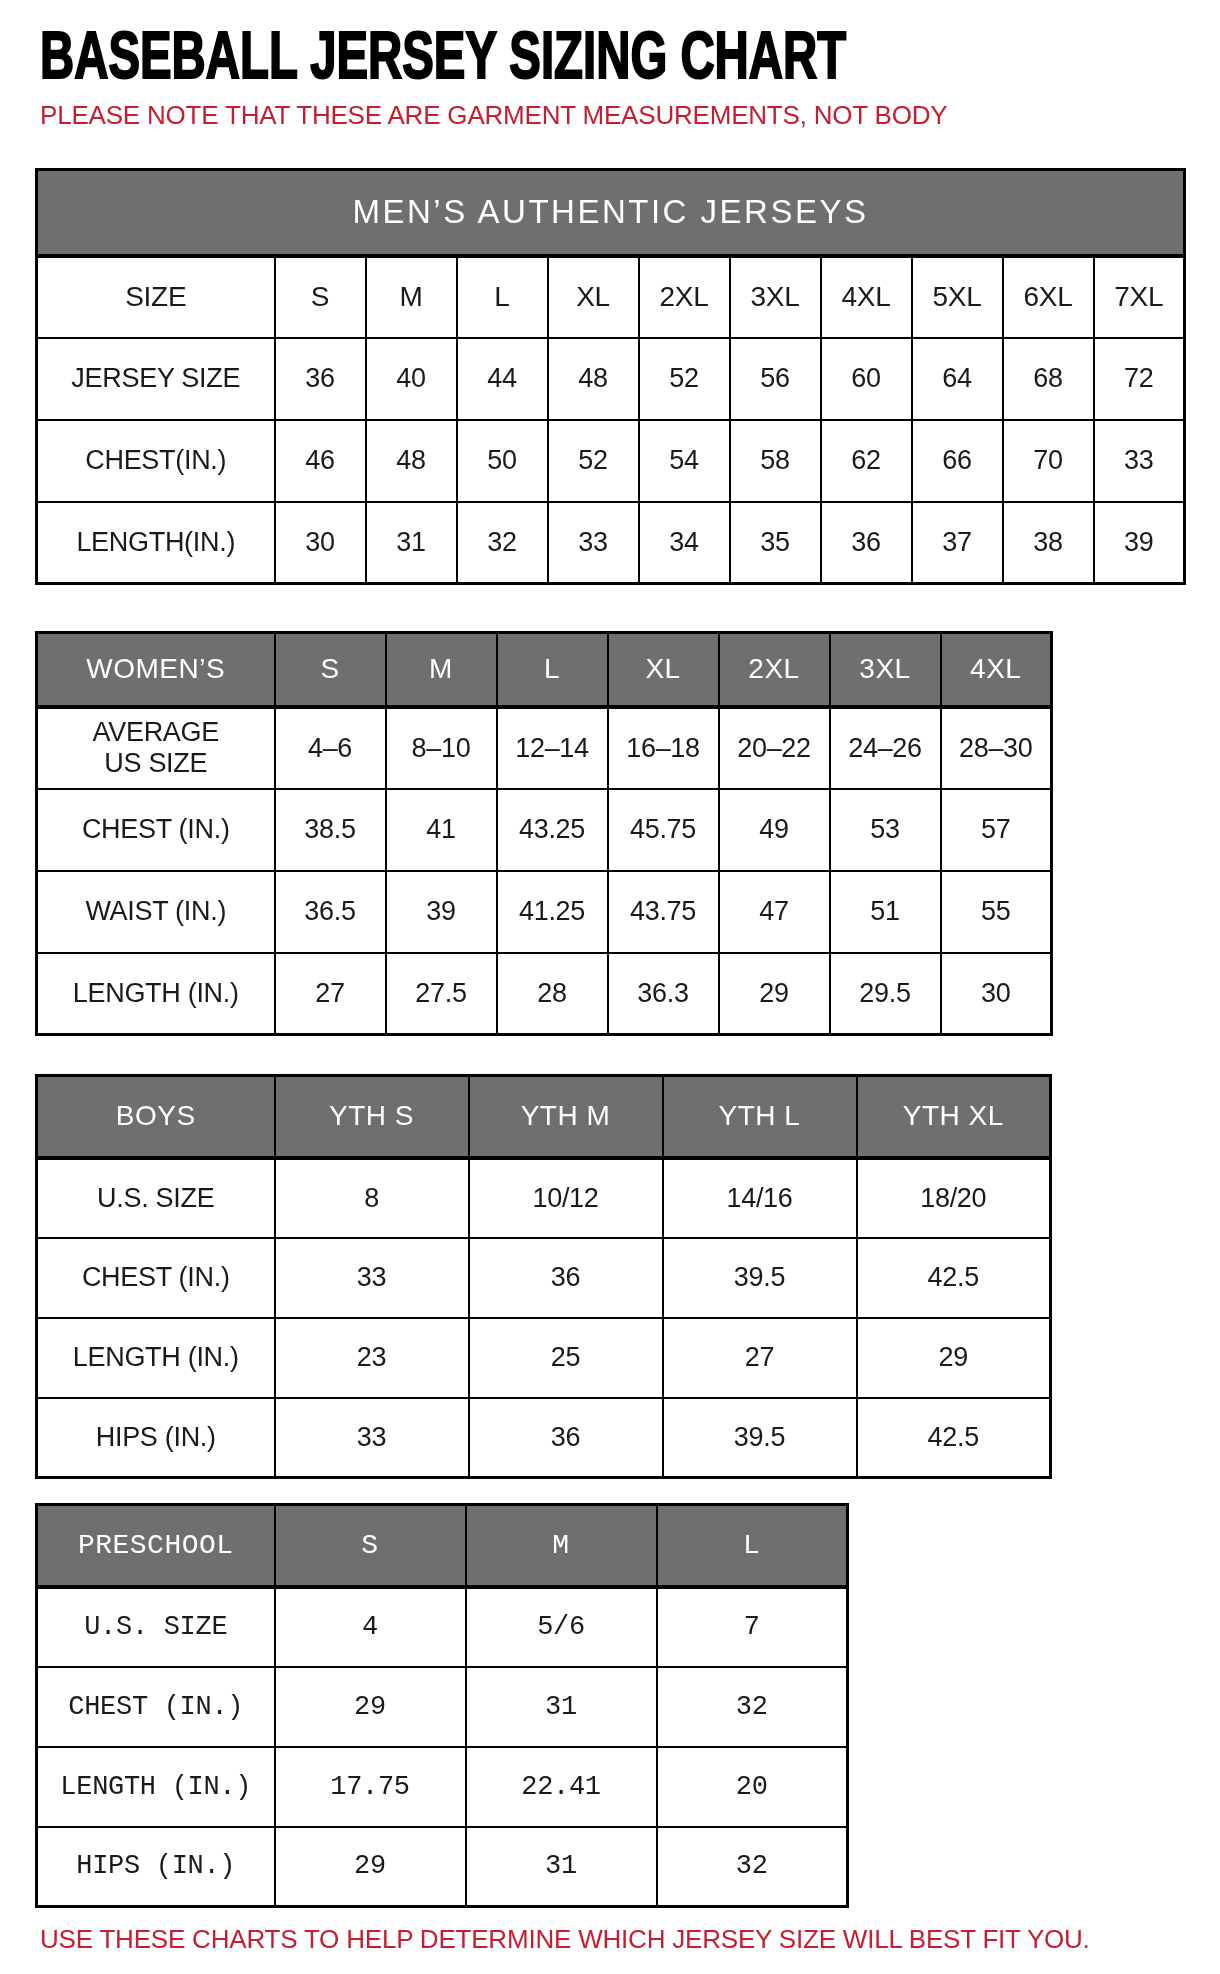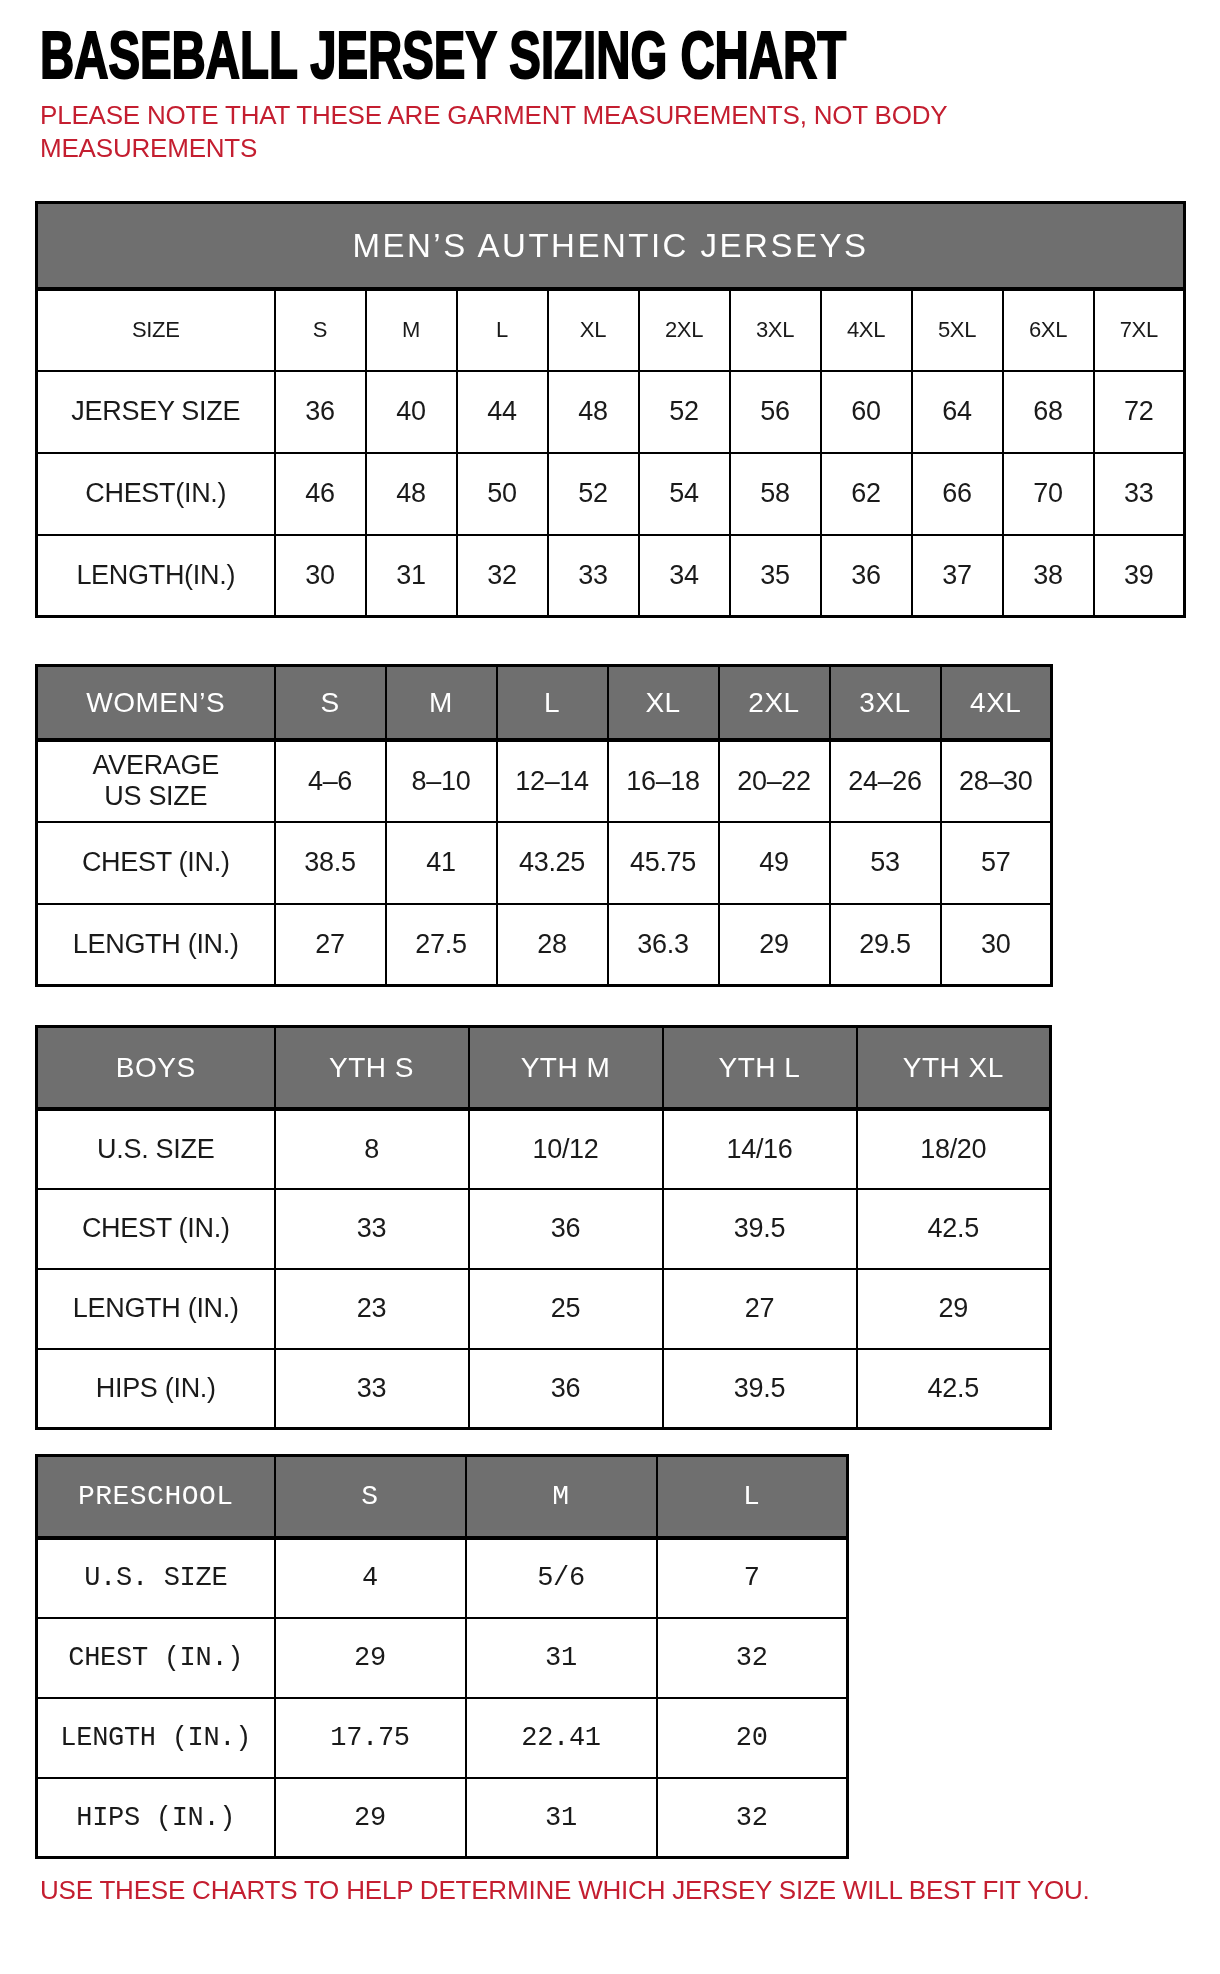--- a/index.html
+++ b/index.html
@@ -53,21 +53,21 @@
     letter-spacing: 2.5px;
     border-bottom: 4px solid #000000;
   }
   tr.gray-header td {
     background: #6f6f6f;
     color: #ffffff;
     font-size: 28px;
     letter-spacing: 0.5px;
     border-bottom: 4px solid #000000;
   }
-  tr.plain-header td { font-size: 22px; }
+  tr.plain-header td { font-size: 28px; }
 
   .tbl-mens { margin-top: 36px; }
   .tbl-womens { margin-top: 46px; }
   .tbl-boys { margin-top: 38px; }
   .tbl-preschool { margin-top: 24px; font-family: Liberation Mono, monospace; }
 
   .tbl-mens tr { height: 82px; }
   .tbl-mens tr.gray-title { height: 86px; padding-left: 20px; }
   .tbl-womens tr { height: 82px; }
   .tbl-womens tr.gray-header { height: 74px; }
@@ -84,21 +84,20 @@
     white-space: nowrap;
   }
 </style>
 </head>
 <body>
 
 <div class="page">
   <h1 class="title">BASEBALL JERSEY SIZING CHART</h1>
   <div class="note">
     <div>PLEASE NOTE THAT THESE ARE GARMENT MEASUREMENTS, NOT BODY</div>
-    <div>MEASUREMENTS</div>
   </div>
 
   <table class="sizing tbl-mens">
       <colgroup>
         <col style="width: 238px;">
         <col style="width: 91px;">
         <col style="width: 91px;">
         <col style="width: 91px;">
         <col style="width: 91px;">
         <col style="width: 91px;">
@@ -201,20 +200,30 @@
         </tr>
         <tr>
           <td class="label-cell">CHEST (IN.)</td>
           <td>38.5</td>
           <td>41</td>
           <td>43.25</td>
           <td>45.75</td>
           <td>49</td>
           <td>53</td>
           <td>57</td>
+        </tr>
+        <tr>
+          <td class="label-cell">WAIST (IN.)</td>
+          <td>36.5</td>
+          <td>39</td>
+          <td>41.25</td>
+          <td>43.75</td>
+          <td>47</td>
+          <td>51</td>
+          <td>55</td>
         </tr>
         <tr>
           <td class="label-cell">LENGTH (IN.)</td>
           <td>27</td>
           <td>27.5</td>
           <td>28</td>
           <td>36.3</td>
           <td>29</td>
           <td>29.5</td>
           <td>30</td>

